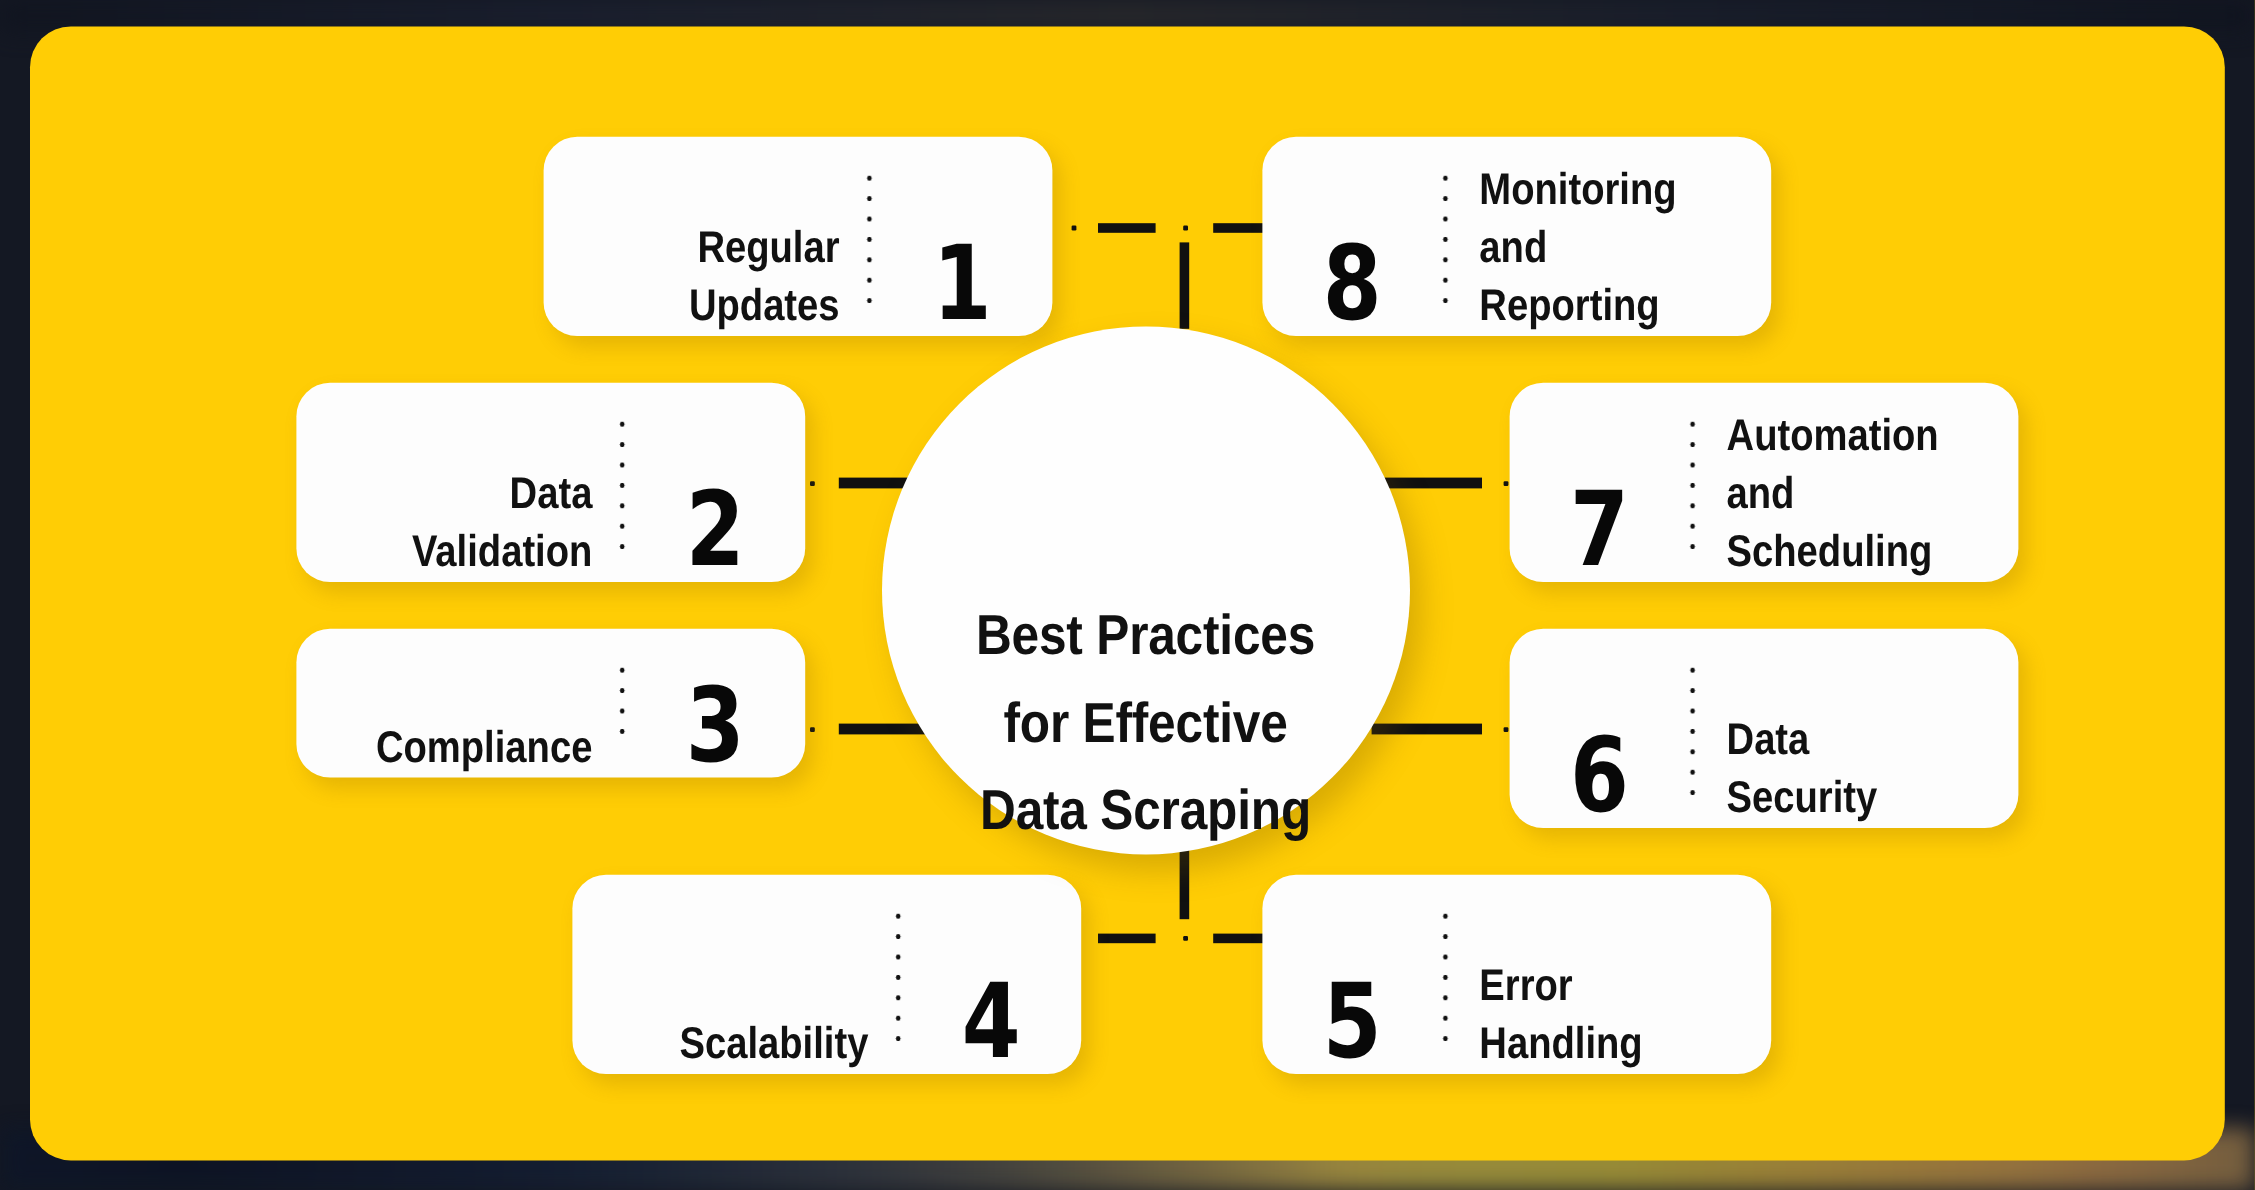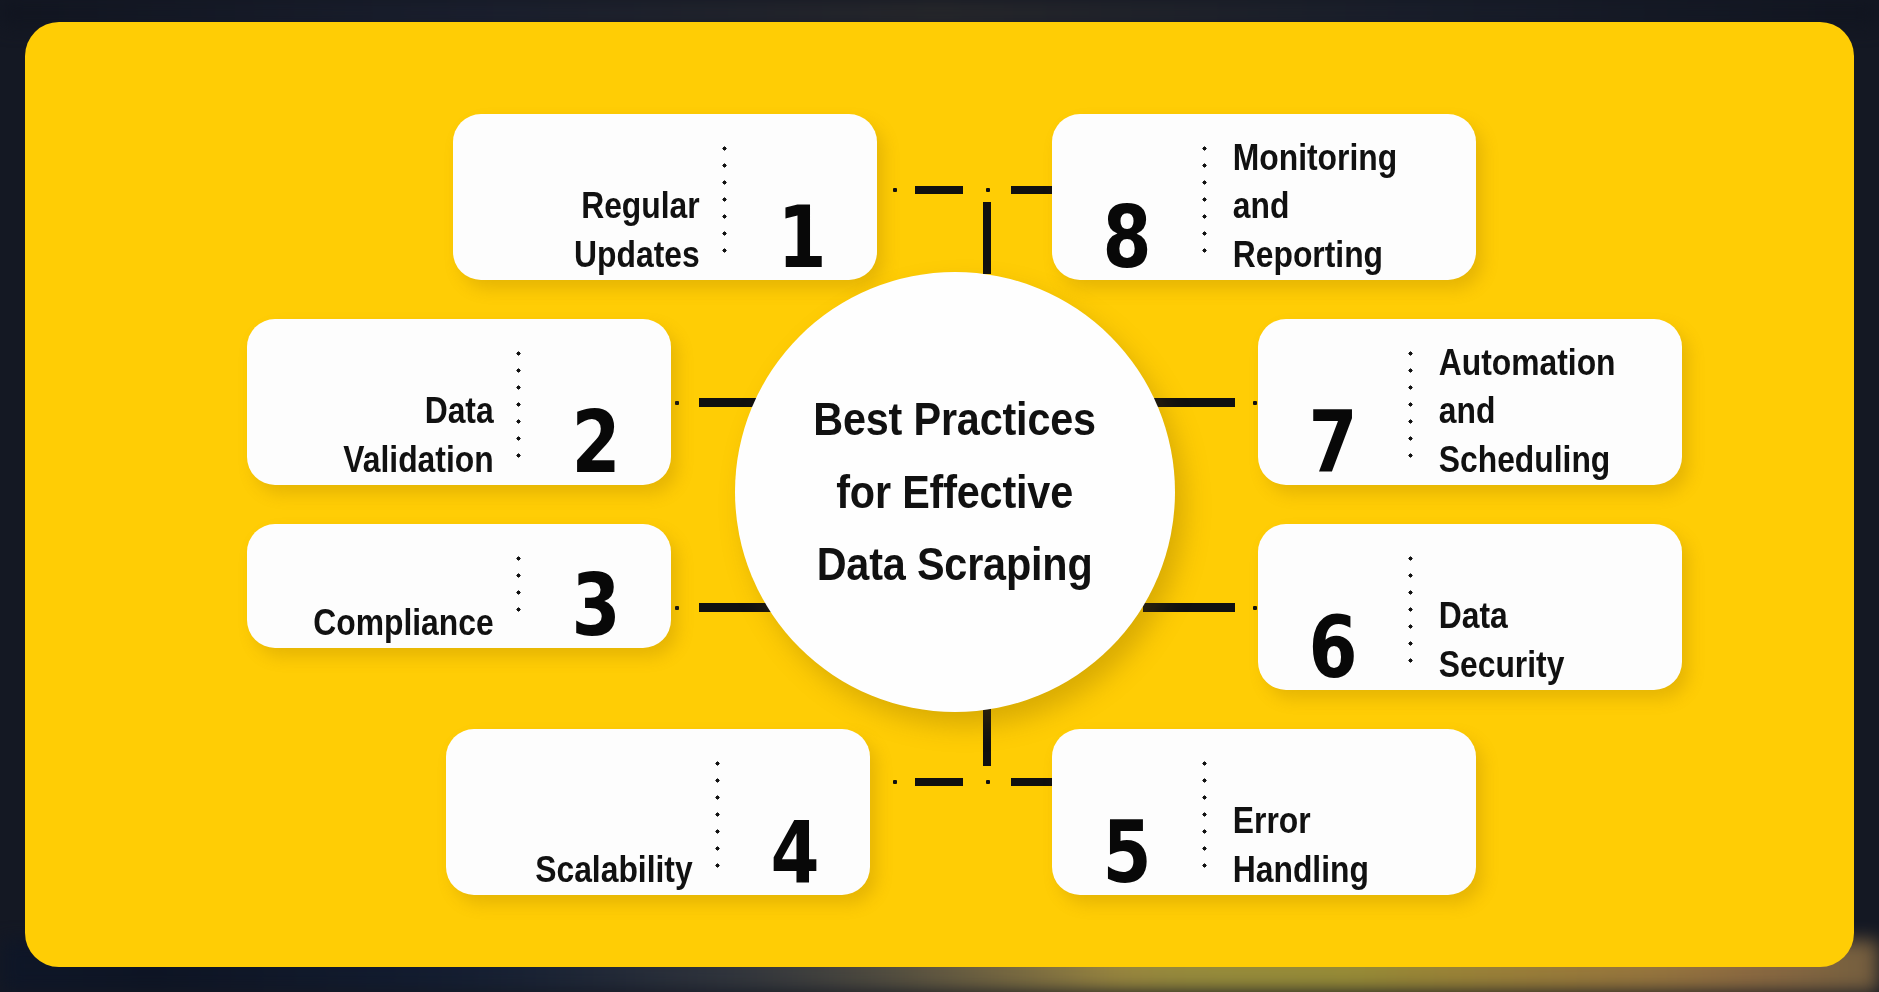--- a/index.html
+++ b/index.html
@@ -40,21 +40,21 @@
     border-radius:34px;
     overflow:hidden;
   }
 
   
   #hub{
     position:absolute;left:710px;top:250px;
     width:440px;height:440px;border-radius:50%;
     background:#fefefe;
     box-shadow:10px 14px 26px rgba(120,85,0,.28);
-    display:flex;align-items:center;justify-content:center;
+    display:flex;align-items:flex-end;justify-content:center;
     z-index:5;
   }
   #hub-text{
     text-align:center;
     font-size:47px;line-height:1.55;
     font-weight:700;color:#111;
     letter-spacing:-.2px;
     transform:scaleX(.88);
     white-space:pre-line;
   }
@@ -169,21 +169,21 @@
           <div class="num">2</div>
         </div>
       </div>
       <div class="card left" style="left: 222px; top: 502px; width: 424px; height: 124px;">
         <div class="lbl">Compliance</div>
         <div class="divider"></div>
         <div class="numwrap">
           <div class="num">3</div>
         </div>
       </div>
-      <div class="card left" style="left: 421px; top: 707px; width: 424px; height: 166px;">
+      <div class="card left" style="left: 452px; top: 707px; width: 424px; height: 166px;">
         <div class="lbl">Scalability</div>
         <div class="divider"></div>
         <div class="numwrap">
           <div class="num">4</div>
         </div>
       </div>
       <div class="card right" style="left: 1027px; top: 707px; width: 424px; height: 166px;">
         <div class="numwrap">
           <div class="num">5</div>
         </div>

